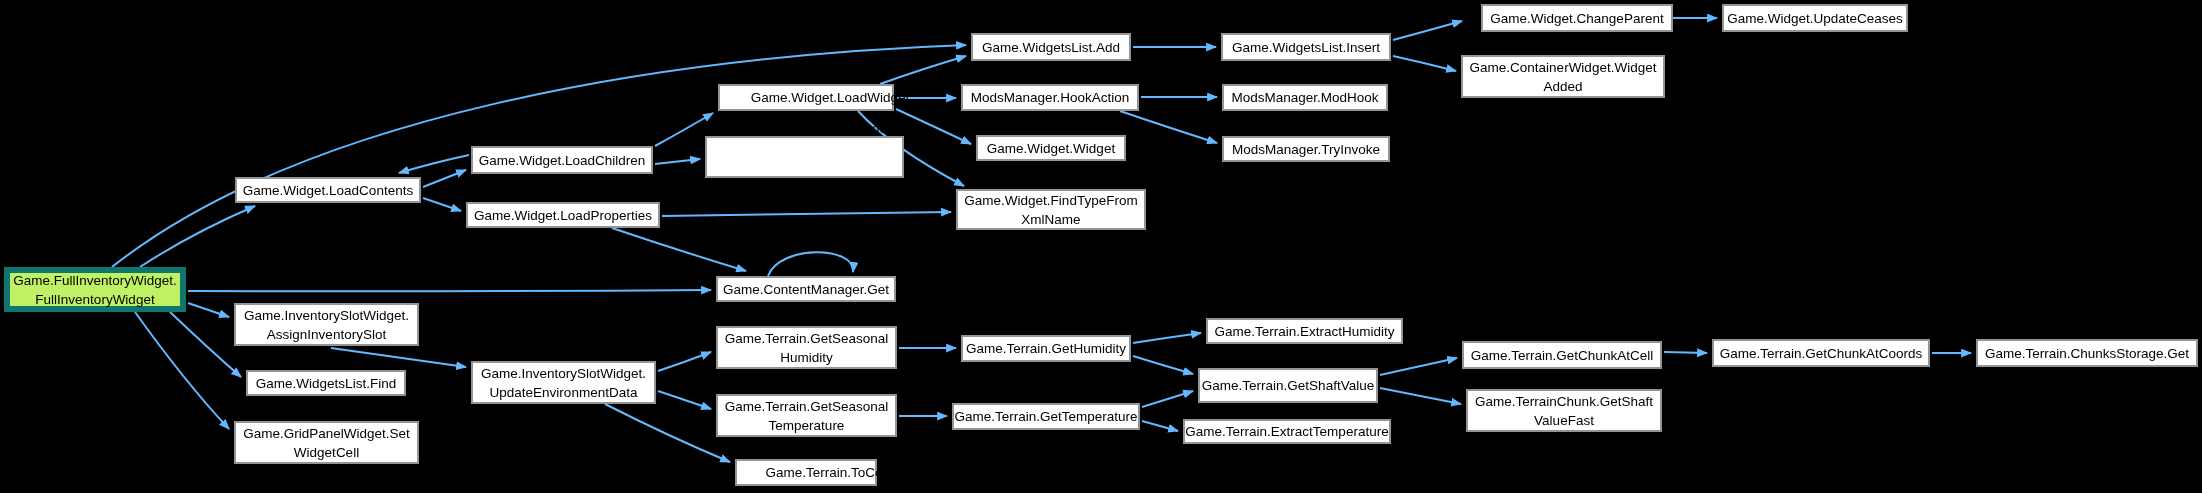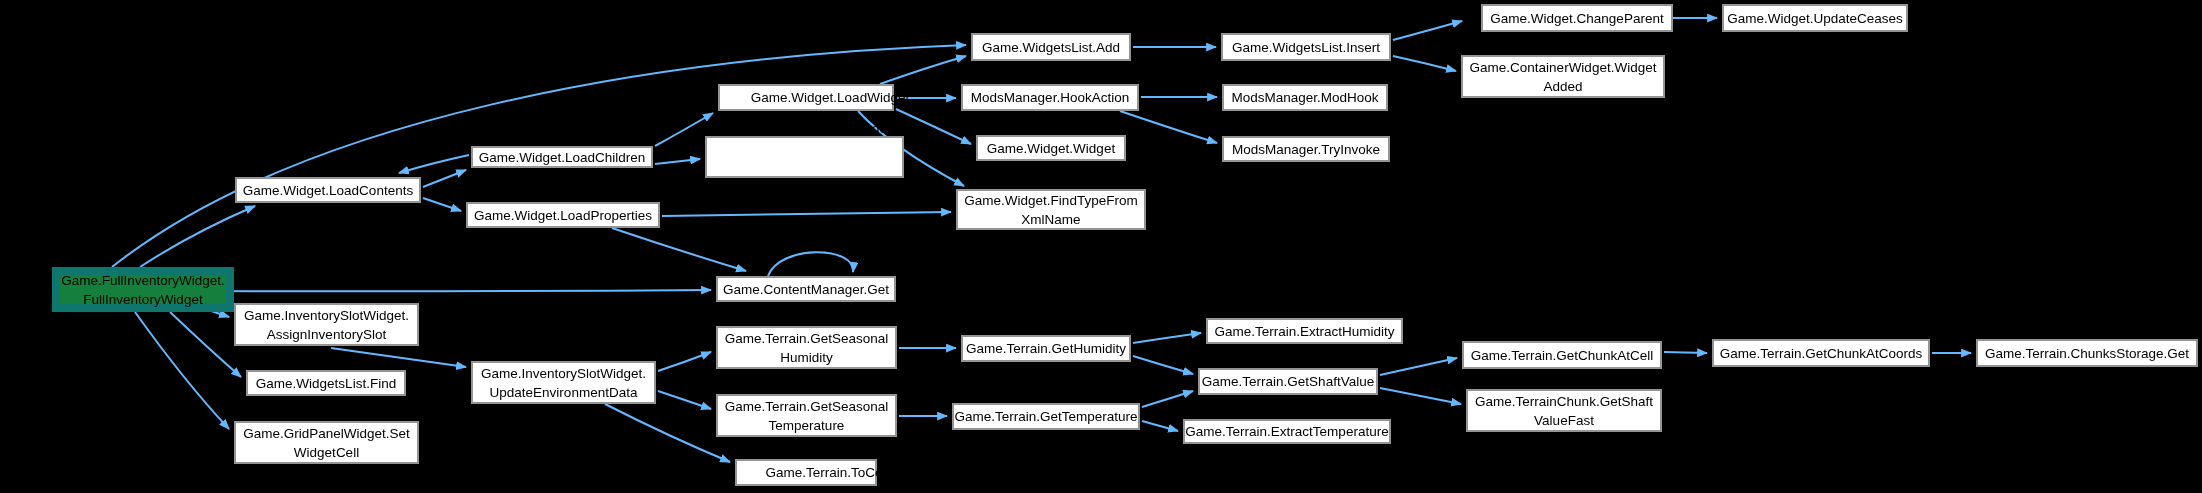--- a/index.html
+++ b/index.html
@@ -21,23 +21,22 @@
     line-height:19px;
     display:flex;
     flex-direction:column;
     align-items:center;
     justify-content:center;
     text-align:center;
     white-space:nowrap;
     cursor:pointer;
   }
   .node.highlight{
-    background:#15803d;
-    border:8px solid #0f766e;
-    margin-left:48px;
+    background:#bef264;
+    border:6px solid #0f766e;
   }
   .node span{display:block;}
 </style>
 </head>
 <body>
 
 <div id="canvas">
   <svg id="edges-svg" width="2202" height="493" viewBox="0 0 2202 493" xmlns="http://www.w3.org/2000/svg">
     <defs>
       <marker id="arrow" viewBox="0 0 10 8" refX="9" refY="4" markerWidth="11" markerHeight="9" orient="auto" markerUnits="userSpaceOnUse">
@@ -86,21 +85,21 @@
       </g>
   </svg>
   <div id="nodes-layer">
       <div class="node highlight" style="left: 4px; top: 267px; width: 182px; height: 45px;">
         <span>Game.FullInventoryWidget.</span>
         <span>FullInventoryWidget</span>
       </div>
       <div class="node" style="left: 235px; top: 177px; width: 186px; height: 26px;">
         <span>Game.Widget.LoadContents</span>
       </div>
-      <div class="node" style="left: 471px; top: 146px; width: 182px; height: 22px; text-align: center;">
+      <div class="node" style="left: 471px; top: 146px; width: 182px; height: 28px; text-align: center;">
         <span>Game.Widget.LoadChildren</span>
       </div>
       <div class="node" style="left: 466px; top: 202px; width: 194px; height: 26px;">
         <span>Game.Widget.LoadProperties</span>
       </div>
       <div class="node" style="left: 718px; top: 84px; width: 176px; height: 27px; padding-left: 48px;">
         <span>Game.Widget.LoadWidget</span>
       </div>
       <div class="node" style="left: 705px; top: 136px; width: 199px; height: 42px; gap: 38px;">
         <span>Game.Widget.IsNodeIncluded</span>
@@ -166,21 +165,21 @@
       </div>
       <div class="node" style="left: 735px; top: 459px; width: 142px; height: 27px; padding-left: 42px;">
         <span>Game.Terrain.ToCell</span>
       </div>
       <div class="node" style="left: 961px; top: 335px; width: 170px; height: 27px;">
         <span>Game.Terrain.GetHumidity</span>
       </div>
       <div class="node" style="left: 1206px; top: 318px; width: 197px; height: 26px;">
         <span>Game.Terrain.ExtractHumidity</span>
       </div>
-      <div class="node" style="left: 1198px; top: 368px; width: 180px; height: 27px;">
+      <div class="node" style="left: 1198px; top: 368px; width: 180px; height: 35px;">
         <span>Game.Terrain.GetShaftValue</span>
       </div>
       <div class="node" style="left: 952px; top: 403px; width: 188px; height: 27px;">
         <span>Game.Terrain.GetTemperature</span>
       </div>
       <div class="node" style="left: 1183px; top: 419px; width: 208px; height: 25px;">
         <span>Game.Terrain.ExtractTemperature</span>
       </div>
       <div class="node" style="left: 1462px; top: 341px; width: 200px; height: 28px;">
         <span>Game.Terrain.GetChunkAtCell</span>

